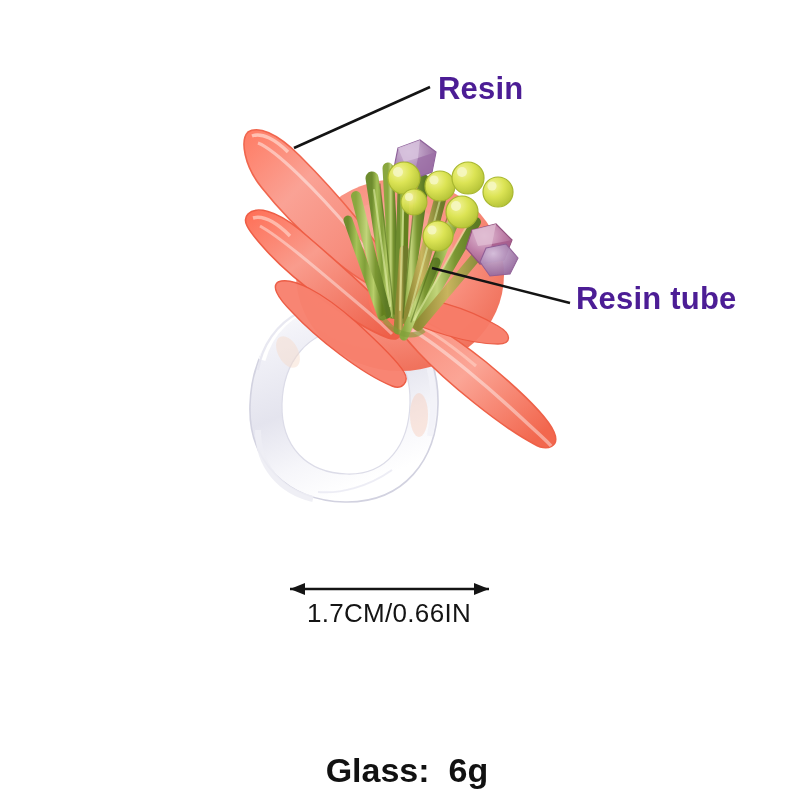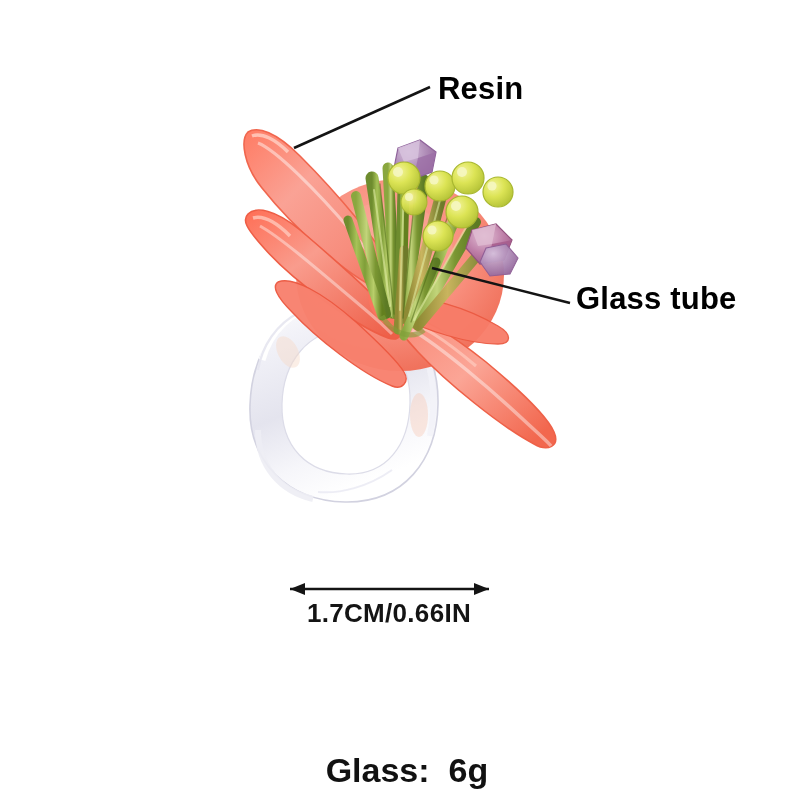--- a/index.html
+++ b/index.html
@@ -29,21 +29,21 @@
     top: 0;
     width: 800px;
     height: 800px;
     pointer-events: none;
   }
 
   
   .callout-label {
     position: absolute;
     font-weight: bold;
-    color: #000000;
+    color: #4c1d95;
     white-space: nowrap;
     letter-spacing: 0.2px;
   }
   #label-resin {
     left: 438px;
     top: 71px;
     font-size: 31px;
   }
   #label-glass-tube {
     left: 576px;
@@ -57,21 +57,21 @@
     left: 0;
     top: 598px;
     width: 800px;
     text-align: center;
     font-size: 26px;
     font-weight: normal;
     color: #141414;
     letter-spacing: 0.3px;
   }
   
-  .dimension-text > span { position: relative; left: -11px; font-weight: bold; }
+  .dimension-text > span { position: relative; left: -11px; }
 
   
   .weight-text {
     position: absolute;
     left: 0;
     top: 712px;
     width: 800px;
     text-align: center;
     font-size: 34px;
     font-weight: bold;
@@ -311,21 +311,21 @@
 
     <g>
       <line x1="290" y1="589" x2="489" y2="589" stroke="#141414" stroke-width="2.4"></line>
       <polygon points="290,589 305,583 305,595" fill="#141414"></polygon>
       <polygon points="489,589 474,583 474,595" fill="#141414"></polygon>
     </g>
   </svg>
 
   <div class="callout-label" id="label-resin">Resin</div>
 
-  <div class="callout-label" id="label-glass-tube">Glass tube</div>
+  <div class="callout-label" id="label-glass-tube">Resin tube</div>
 
   <div class="dimension-text">
     <span>1.7CM/0.66IN</span>
   </div>
 
   <div class="weight-text">
     <span>Glass:  6g</span>
   </div>
 
 </div>

